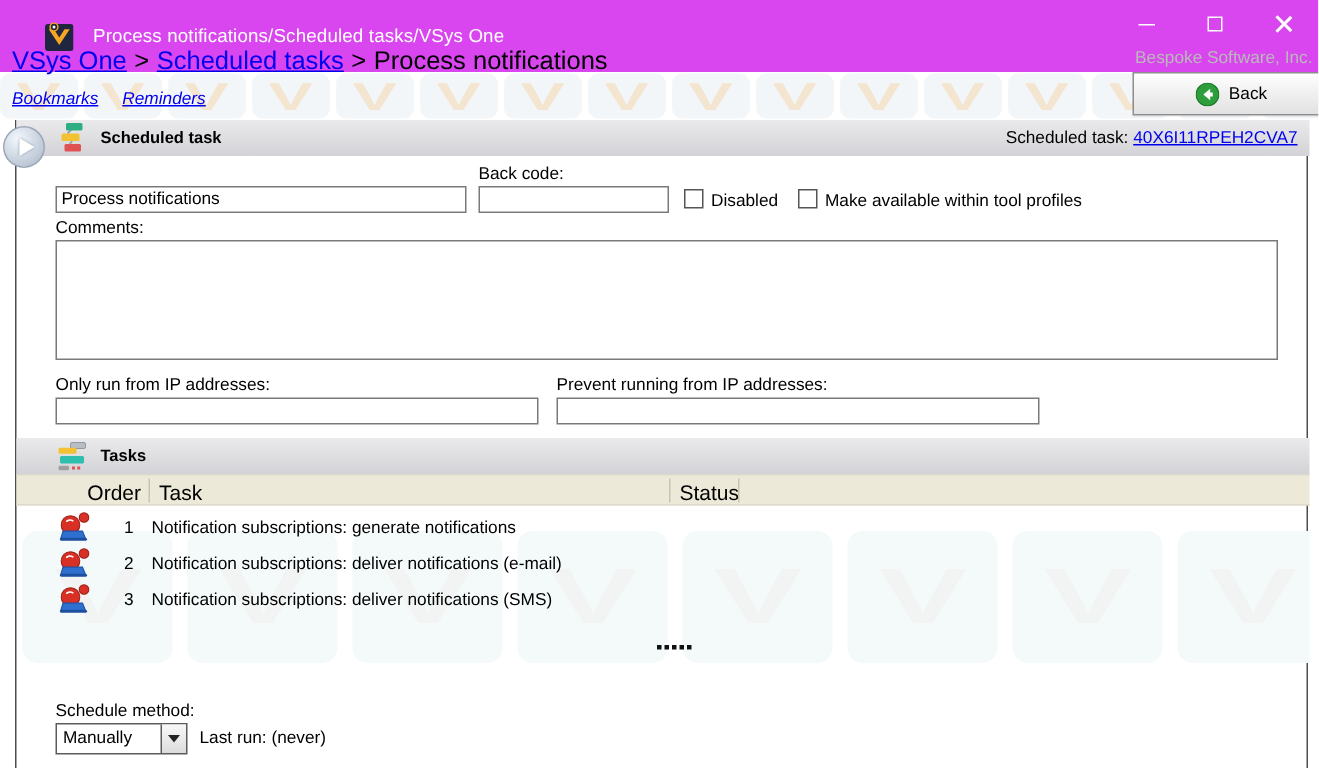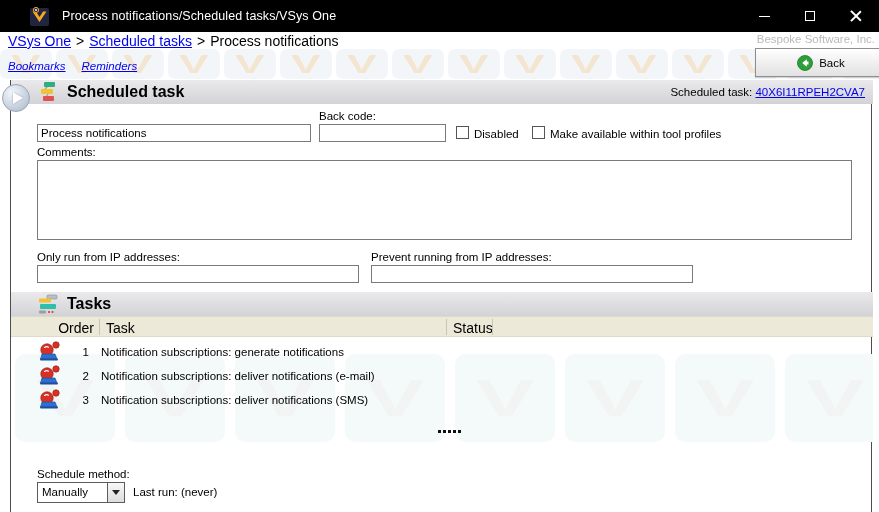--- a/index.html
+++ b/index.html
@@ -1,35 +1,35 @@
 <!DOCTYPE html>
 <html><head>
 <meta charset="utf-8">
 <style>
   * { margin:0; padding:0; box-sizing:border-box; }
   html,body { width:879px; height:512px; }
   body { font-family:"Liberation Sans", sans-serif; background:#fff; }
   .screen { position:relative; width:879px; height:512px; background:#fff; overflow:hidden; }
 
   
-  .titlebar { position:absolute; top:0; left:0; width:879px; height:32px;
-    background:#000000; display:flex; align-items:center; color:#fff; }
+  .titlebar { position:absolute; top:0; left:0; width:879px; height:48px;
+    background:#d946ef; display:flex; align-items:center; color:#fff; }
   .app-icon { width:19px; height:19px; margin-left:30px; flex:0 0 auto; }
   .title-text { margin-left:13px; font-size:12.5px; color:#fff; letter-spacing:.1px; }
   .win-controls { position:absolute; right:0; top:0; height:32px; display:flex; }
   .win-btn { width:46px; height:32px; display:flex; align-items:center; justify-content:center; cursor:default; }
   .min-glyph { width:11px; height:1px; background:#fff; display:block; }
   .max-glyph { width:10px; height:10px; border:1px solid #fff; display:block; }
   .close-glyph { position:relative; width:12px; height:12px; display:block; }
   .close-glyph::before,.close-glyph::after { content:""; position:absolute; left:5px; top:-1px; width:1.5px; height:14px; background:#fff; }
   .close-glyph::before { transform:rotate(45deg); }
   .close-glyph::after { transform:rotate(-45deg); }
 
   
-  .crumb-row { position:absolute; top:33px; left:8px; height:15px; font-size:14px;
+  .crumb-row { position:absolute; top:33px; left:8px; height:15px; font-size:17px;
     display:flex; align-items:center; gap:5px; z-index:5; }
   .crumb-link { color:#0000ee; text-decoration:underline; cursor:pointer; }
   .crumb-sep { color:#000; }
   .crumb-current { color:#000; }
   .company { position:absolute; top:33px; right:4px; font-size:11.5px; color:#b9b9b9; z-index:5; }
 
   .wm-strip { position:absolute; top:47px; left:0; width:879px; height:33px; display:flex;
     gap:4px; overflow:hidden; pointer-events:none; z-index:1; }
   .wm-tile { flex:0 0 52px; height:30px; margin-top:2px; background:#f3f6f9; border-radius:7px;
     display:flex; align-items:center; justify-content:center; overflow:hidden; }
@@ -42,21 +42,21 @@
     border:1px solid #8e8e8e; border-radius:0; background:linear-gradient(#ffffff,#eeeeee 55%,#e2e2e2);
     display:flex; align-items:center; justify-content:center; gap:6px; font-size:11.5px; color:#000; cursor:pointer;
     box-shadow:0 1px 1px rgba(0,0,0,.15); }
 
   
   .panel { position:absolute; top:80px; left:10px; width:862px; height:432px; background:#fff;
     border-left:1px solid #4d4d4d; border-right:1px solid #4d4d4d; z-index:2; }
 
   .sec-bar { position:absolute; left:0; width:862px; height:24px;
     background:linear-gradient(#eaeaec,#d3d3d7); display:flex; align-items:center; }
-  .sec-title { font-size:16px; font-weight:bold; color:#000; }
+  .sec-title { font-size:11px; font-weight:bold; color:#000; }
   .sec-right { position:absolute; right:8px; font-size:11.5px; color:#000; }
   .sec-right a { color:#0000ee; text-decoration:underline; cursor:pointer; }
 
   .play-sphere { position:absolute; top:84px; left:2px; width:28px; height:28px; border-radius:50%; z-index:7;
     background:radial-gradient(circle at 35% 30%, #f4f8fd, #c6d0dd 60%, #a9b6c6); border:1px solid #9aa6b8;
     display:flex; align-items:center; justify-content:center; cursor:pointer; }
   .play-tri { width:0; height:0; border-left:10px solid #ffffff; border-top:6px solid transparent;
     border-bottom:6px solid transparent; margin-left:3px; filter:drop-shadow(0 0 1px #8fa0b5); }
 
   .lbl { position:absolute; font-size:11.5px; color:#000; white-space:nowrap; }

